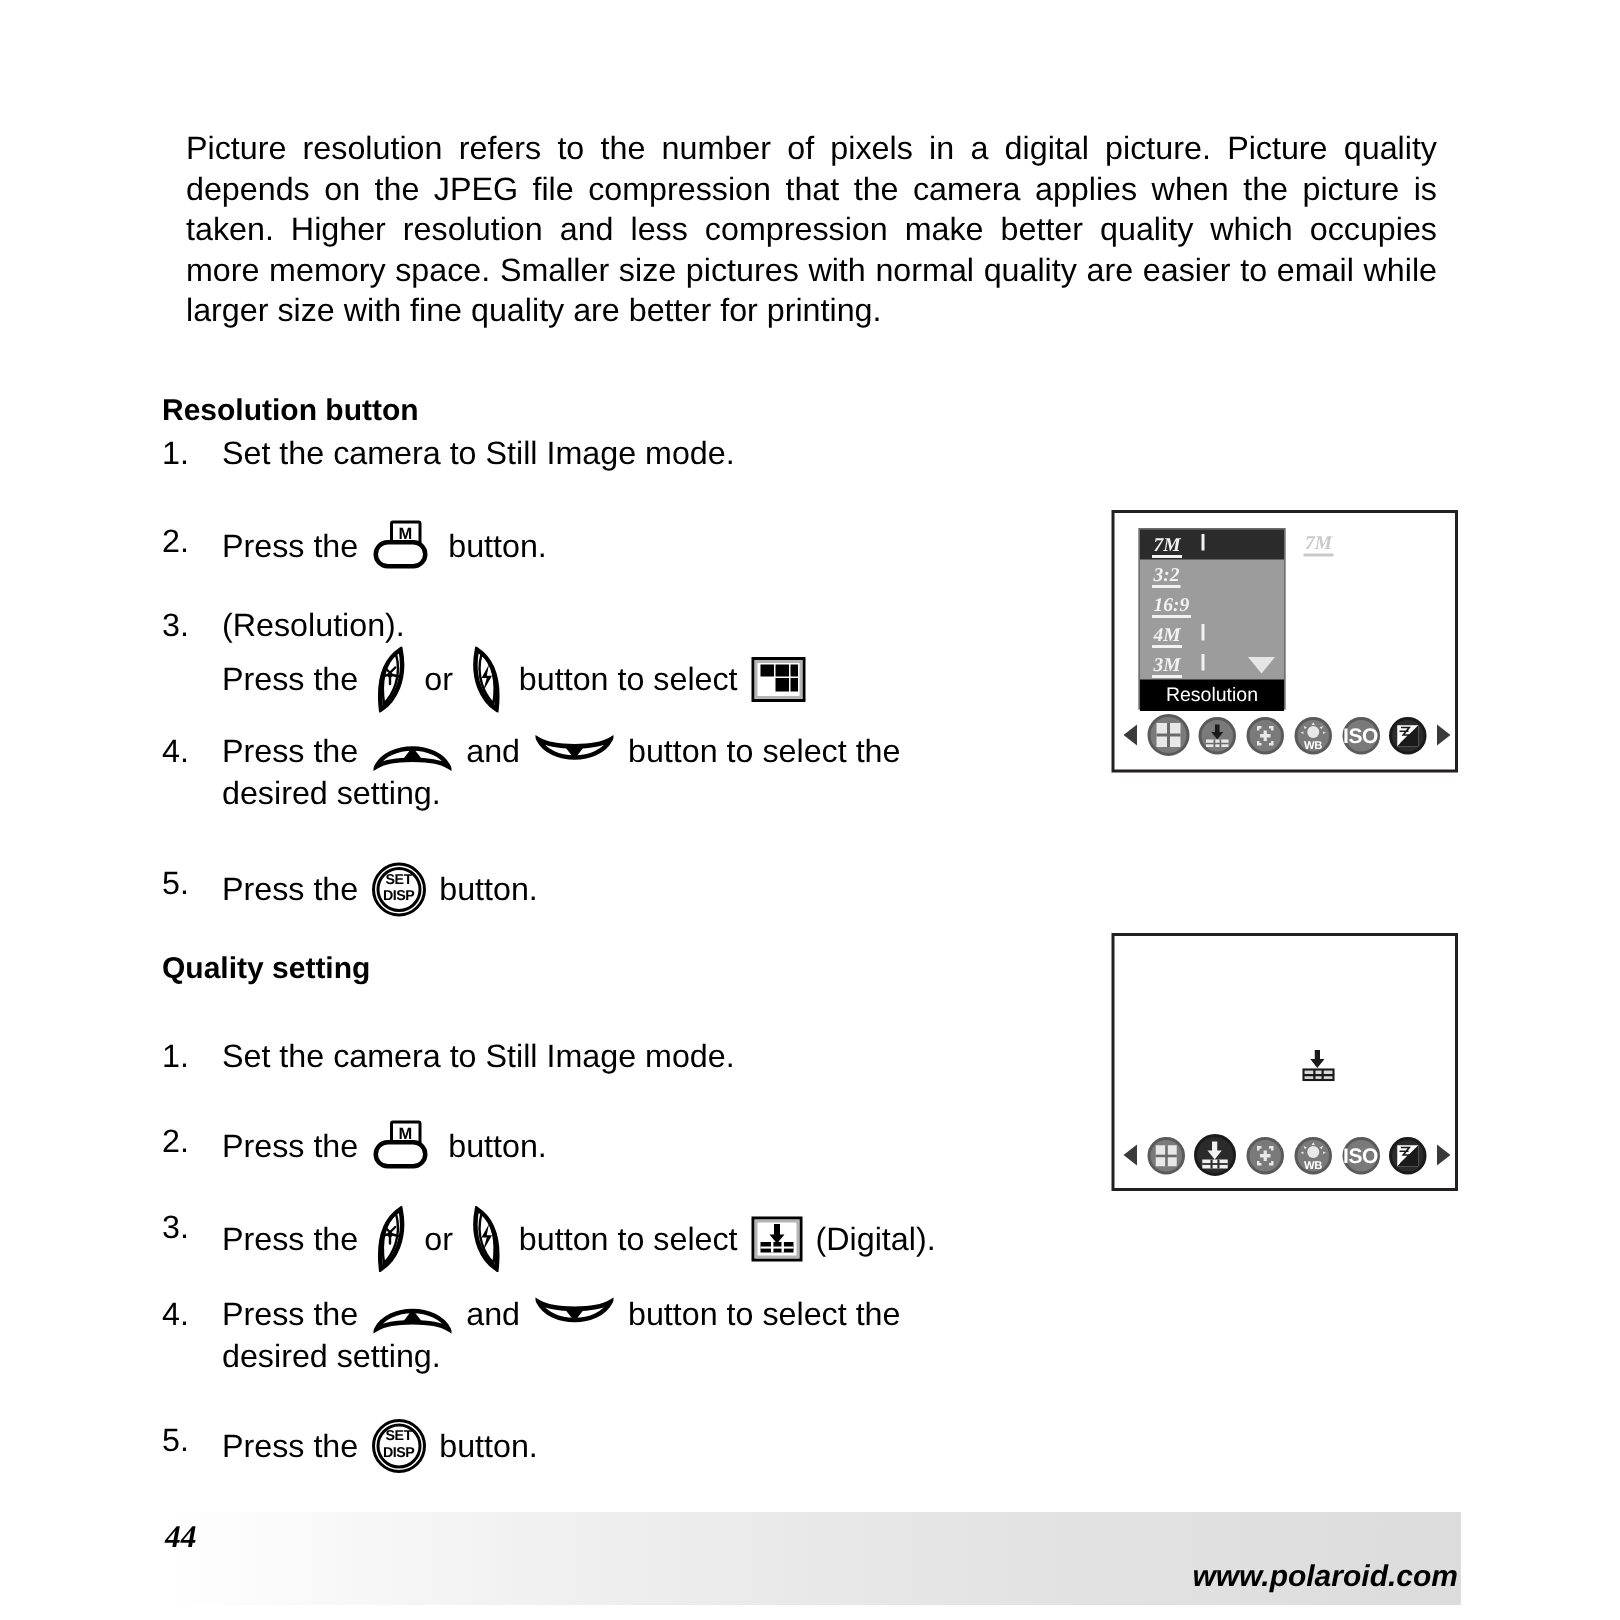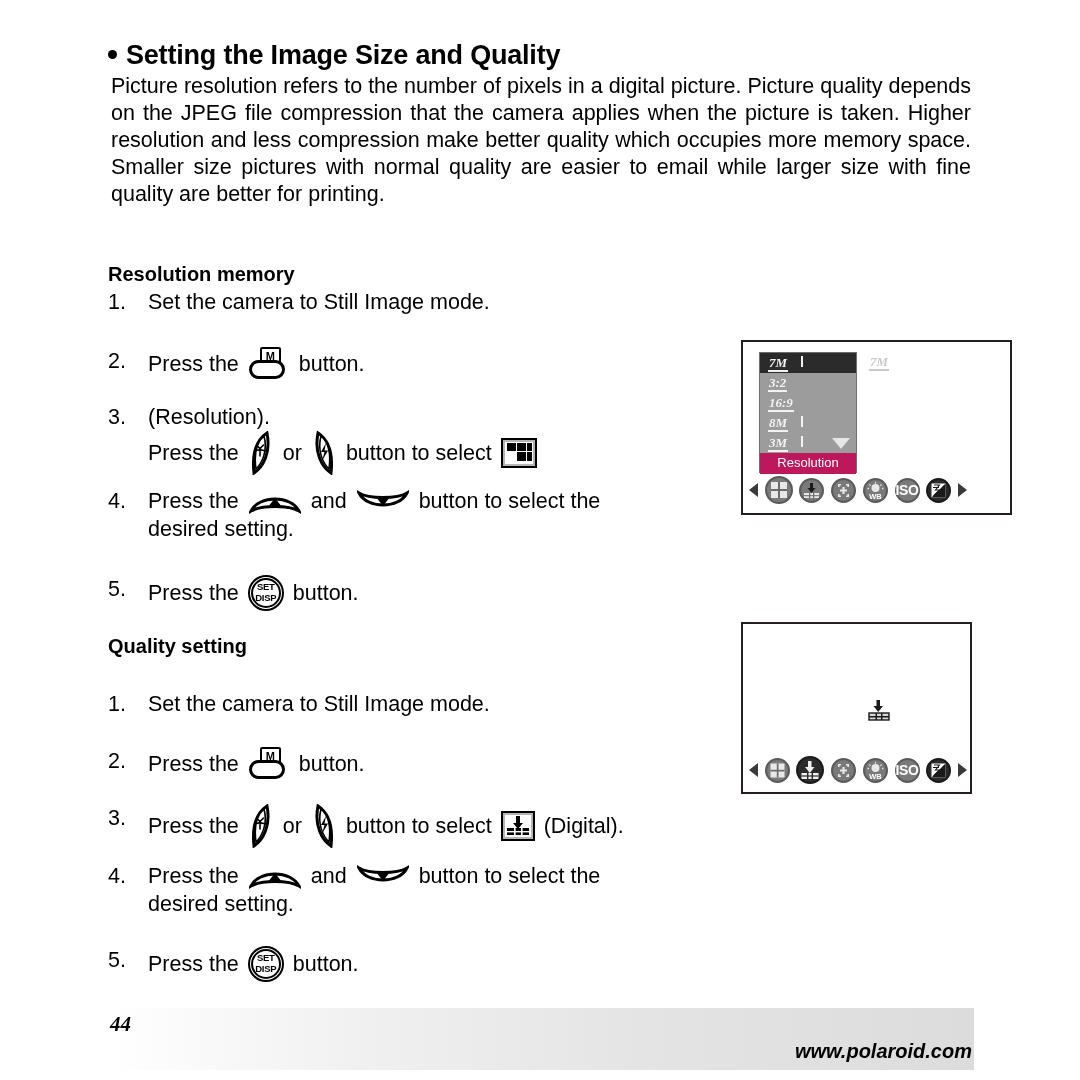--- a/index.html
+++ b/index.html
@@ -46,21 +46,21 @@
   .intro {
     position: absolute;
     left: 108px;
     top: 70px;
     width: 866px;
     font-size: 21.5px;
     line-height: 27px;
     text-align: justify;
     text-align-last: left;
   }
-  .intro p { margin: 3px; }
+  .intro p { margin: 16px; }
 
   
   .subhead {
     position: absolute;
     left: 108px;
     font-size: 20px;
     font-weight: bold;
   }
   #subhead-resolution { top: 263px; }
   #subhead-quality { top: 635px; }
@@ -185,21 +185,21 @@
   }
   .icon-qualbox svg { display:block; }
 
   
   .lcd {
     position: absolute;
     border: 2px solid #231f20;
     background: #ffffff;
     box-sizing: border-box;
   }
-  #lcd-resolution { left: 741px; top: 340px; width: 271px; height: 175px; }
+  #lcd-resolution { left: 741px; top: 340px; width: 231px; height: 175px; }
   #lcd-quality    { left: 741px; top: 622px; width: 231px; height: 172px; }
 
   .menu {
     position: absolute;
     background: #9c9c9c;
     box-sizing: border-box;
     border: 1px solid #6e6e6e;
   }
   .menu .row {
     font-size: 13px;
@@ -208,21 +208,21 @@
     padding-left: 8px;
     position: relative;
     box-sizing: border-box;
     height: 20px;
     white-space: nowrap;
   }
   .menu .row.sel {
     background: #2b2b2b;
   }
   .menu .footer {
-    background: #be185d;
+    background: #000000;
     color: #ffffff;
     font-size: 13px;
     line-height: 20px;
     height: 21px;
     text-align: center;
     white-space: nowrap;
   }
   .caret {
     position: absolute;
     width: 0; height: 0;
@@ -347,29 +347,26 @@
     text-align: right;
   }
   #foot-guide { top: 1012px; }
   #foot-url   { top: 1040px; }
 </style>
 </head>
 <body>
 
 <div class="page">
 
-  <div class="heading">
-    <span class="bullet"></span><span>Setting the Image Size and Quality</span>
-  </div>
 
   <div class="intro">
     <p>Picture resolution refers to the number of pixels in a digital picture. Picture quality depends on the JPEG file compression that the camera applies when the picture is taken. Higher resolution and less compression make better quality which occupies more memory space. Smaller size pictures with normal quality are easier to email while larger size with fine quality are better for printing.</p>
   </div>
 
-  <div class="subhead" id="subhead-resolution">Resolution memory</div>
+  <div class="subhead" id="subhead-resolution">Resolution button</div>
 
   <div class="step" style="left:108px; top:288px; width:620px;">
     <span class="num">1.</span>
     <span class="body">
         <span class="ln">Set the camera to Still Image mode.</span>
       </span>
   </div>
 
   <div class="step" style="left:108px; top:347px; width:620px;">
     <span class="num">2.</span>
@@ -574,21 +571,21 @@
         <span class="reslabel">7M</span>
         <span style="position:absolute;left:41px;top:3px;width:2px;height:11px;background:#f2f2f2;"></span>
       </div>
       <div class="resrow">
         <span class="reslabel">3:2</span>
       </div>
       <div class="resrow">
         <span class="reslabel">16:9</span>
       </div>
       <div class="resrow">
-        <span class="reslabel">8M</span>
+        <span class="reslabel">4M</span>
         <span style="position:absolute;left:41px;top:3px;width:2px;height:11px;background:#f2f2f2;"></span>
       </div>
       <div class="resrow">
         <span class="reslabel">3M</span>
         <span style="position:absolute;left:41px;top:3px;width:2px;height:11px;background:#f2f2f2;"></span>
         <span class="caret" style="right:6px; top:5px;"></span>
       </div>
       <div class="footer">Resolution</div>
     </div>
 

